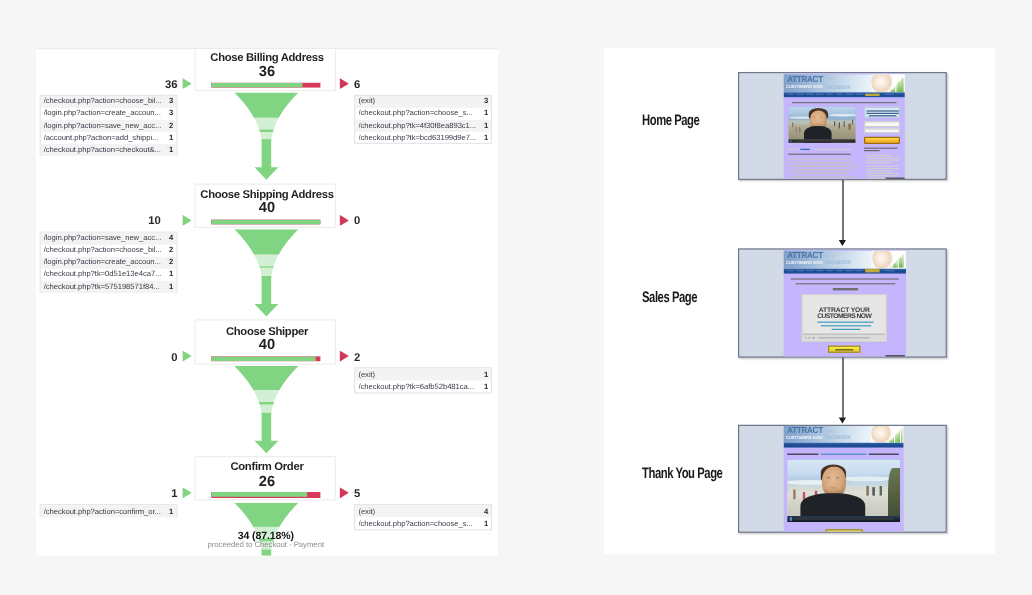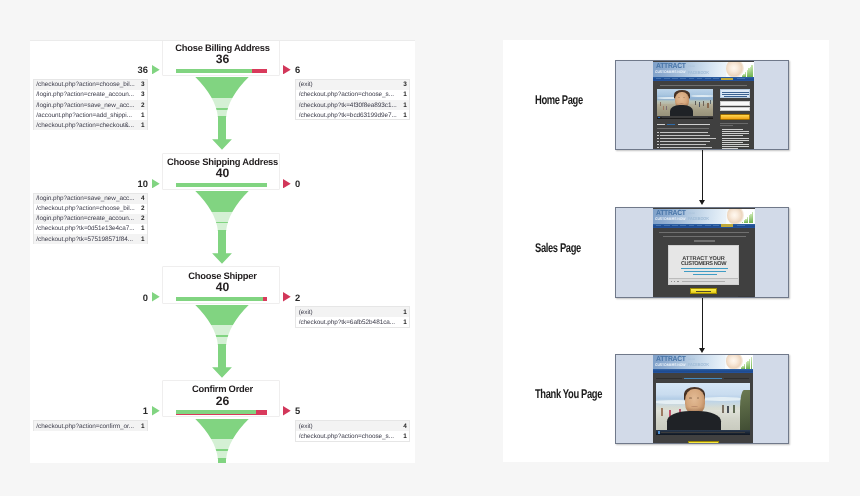--- a/index.html
+++ b/index.html
@@ -43,21 +43,21 @@
   .fl-node{position:absolute;left:112px;width:174px;height:90px;border:1.5px solid #70798a;
            background:#d2dae8;box-sizing:border-box;box-shadow:1px 1px 1.5px rgba(60,60,60,0.30);}
   .fl-label{position:absolute;font-size:12.7px;color:#1a1a1a;font-weight:bold;
             letter-spacing:-0.5px;white-space:nowrap;transform:scaleX(0.74);transform-origin:left top;line-height:13px;}
   .fl-arrow{position:absolute;left:198.5px;width:1px;background:#1b1b1b;}
   .fl-head{position:absolute;left:195.5px;width:0;height:0;border-left:3.6px solid transparent;
            border-right:3.6px solid transparent;border-top:5.4px solid #1b1b1b;}
 
   
   .site{position:absolute;left:0;top:0;width:100%;height:100%;overflow:hidden;}
-  .site-page{position:absolute;top:0;background:#404040;overflow:hidden;}
+  .site-page{position:absolute;top:0;background:#c4b5fd;overflow:hidden;}
   .hdr{position:absolute;left:0;width:100%;
        background:linear-gradient(96deg,#7fa0c8 0%,#8dabd0 12%,#a3bdda 26%,#bacfe4 40%,#d4e3f1 56%,#e9f2f9 70%,#f6fbfd 100%);}
   .hdr-img{position:absolute;right:0.7%;top:0;width:27.6%;height:100%;overflow:hidden;
        background:linear-gradient(115deg,#eef5fa 0%,#fafdfe 26%,#ffffff 52%,#fdfeff 100%);}
   .hdr-face{position:absolute;left:2%;top:-20%;width:62%;height:128%;border-radius:50%;
        background:radial-gradient(ellipse at 44% 48%,#fff8f0 0%,#faeddf 24%,#f3e0cd 42%,#ecd5bd 56%,rgba(236,213,189,.35) 70%,rgba(236,213,189,0) 82%);}
   .bar-chart{position:absolute;right:1%;bottom:2%;width:44%;height:78%;}
   .bar-chart i{position:absolute;bottom:0;width:11%;background:linear-gradient(#cbe8b2,#6fb24f);}
   .brand1{position:absolute;left:3.1px;top:-0.4px;font-size:7.4px;font-weight:bold;color:#4875a8;
        letter-spacing:-0.3px;line-height:8px;transform:scaleX(0.92);transform-origin:left top;}
@@ -188,21 +188,21 @@
   </svg>
   <div class="fveil" style="left:160px;top:59.2px;width:62px;height:10.0px"></div>
   <div class="fveil" style="left:160px;top:70.8px;width:62px;height:6.8px"></div>
   <div class="fbox">
     <div class="fbox-title">Choose Shipping Address</div>
     <div class="fbox-count">40</div>
     <div class="fbar">
       <div class="fbar-green" style="width:100%"></div>
     </div>
   </div>
-  <div class="fnum fnum-l" style="left:85px;top:26.4px;width:32px">10</div>
+  <div class="fnum fnum-l" style="left:71px;top:26.4px;width:32px">10</div>
   <svg class="ftri" style="left:121.3px;top:26.2px" width="8" height="9.4" viewBox="0 0 8 9.4">
         <path d="M0 0 L7.7 4.7 L0 9.4 Z" fill="#81d481"></path>
       </svg>
   <svg class="ftri" style="left:252.3px;top:26.2px" width="8" height="9.4" viewBox="0 0 8 9.4">
         <path d="M0 0 L7.7 4.7 L0 9.4 Z" fill="#d2375a"></path>
       </svg>
   <div class="fnum" style="left:264px;top:26.4px">0</div>
   <div class="ftable" style="left:2.2px;top:40.1px;width:114.5px;height:51.7px">
     <div class="frow odd">
           <span class="u">/login.php?action=save_new_acc...</span>
@@ -272,20 +272,24 @@
     </div>
   </div>
   <div class="fnum fnum-l" style="left:85px;top:26.4px;width:32px">1</div>
   <svg class="ftri" style="left:121.3px;top:26.2px" width="8" height="9.4" viewBox="0 0 8 9.4">
         <path d="M0 0 L7.7 4.7 L0 9.4 Z" fill="#81d481"></path>
       </svg>
   <svg class="ftri" style="left:252.3px;top:26.2px" width="8" height="9.4" viewBox="0 0 8 9.4">
         <path d="M0 0 L7.7 4.7 L0 9.4 Z" fill="#d2375a"></path>
       </svg>
   <div class="fnum" style="left:264px;top:26.4px">5</div>
+  <div class="fproceed" style="top:62.3px">
+    <div class="v">34 (87.18%)</div>
+    <div class="l">proceeded to Checkout - Payment</div>
+  </div>
   <div class="ftable" style="left:2.2px;top:40.1px;width:114.5px;height:11.3px">
     <div class="frow odd">
           <span class="u">/checkout.php?action=confirm_or...</span>
           <span class="c">1</span>
         </div>
   </div>
   <div class="ftable" style="left:264.5px;top:40.1px;width:114.5px;height:21.4px">
     <div class="frow odd">
           <span class="u">(exit)</span>
           <span class="c">4</span>

